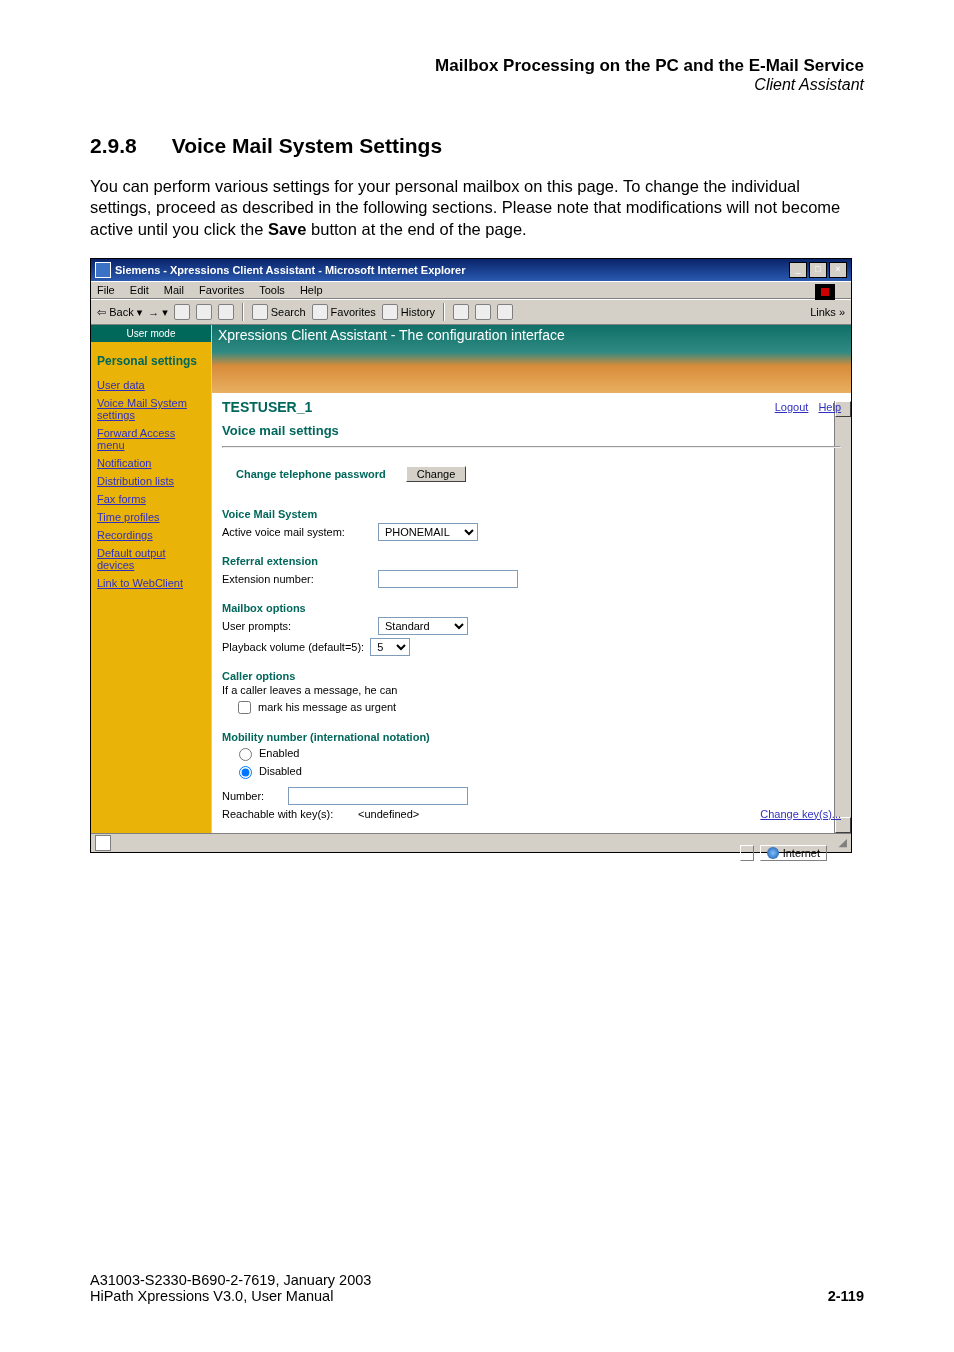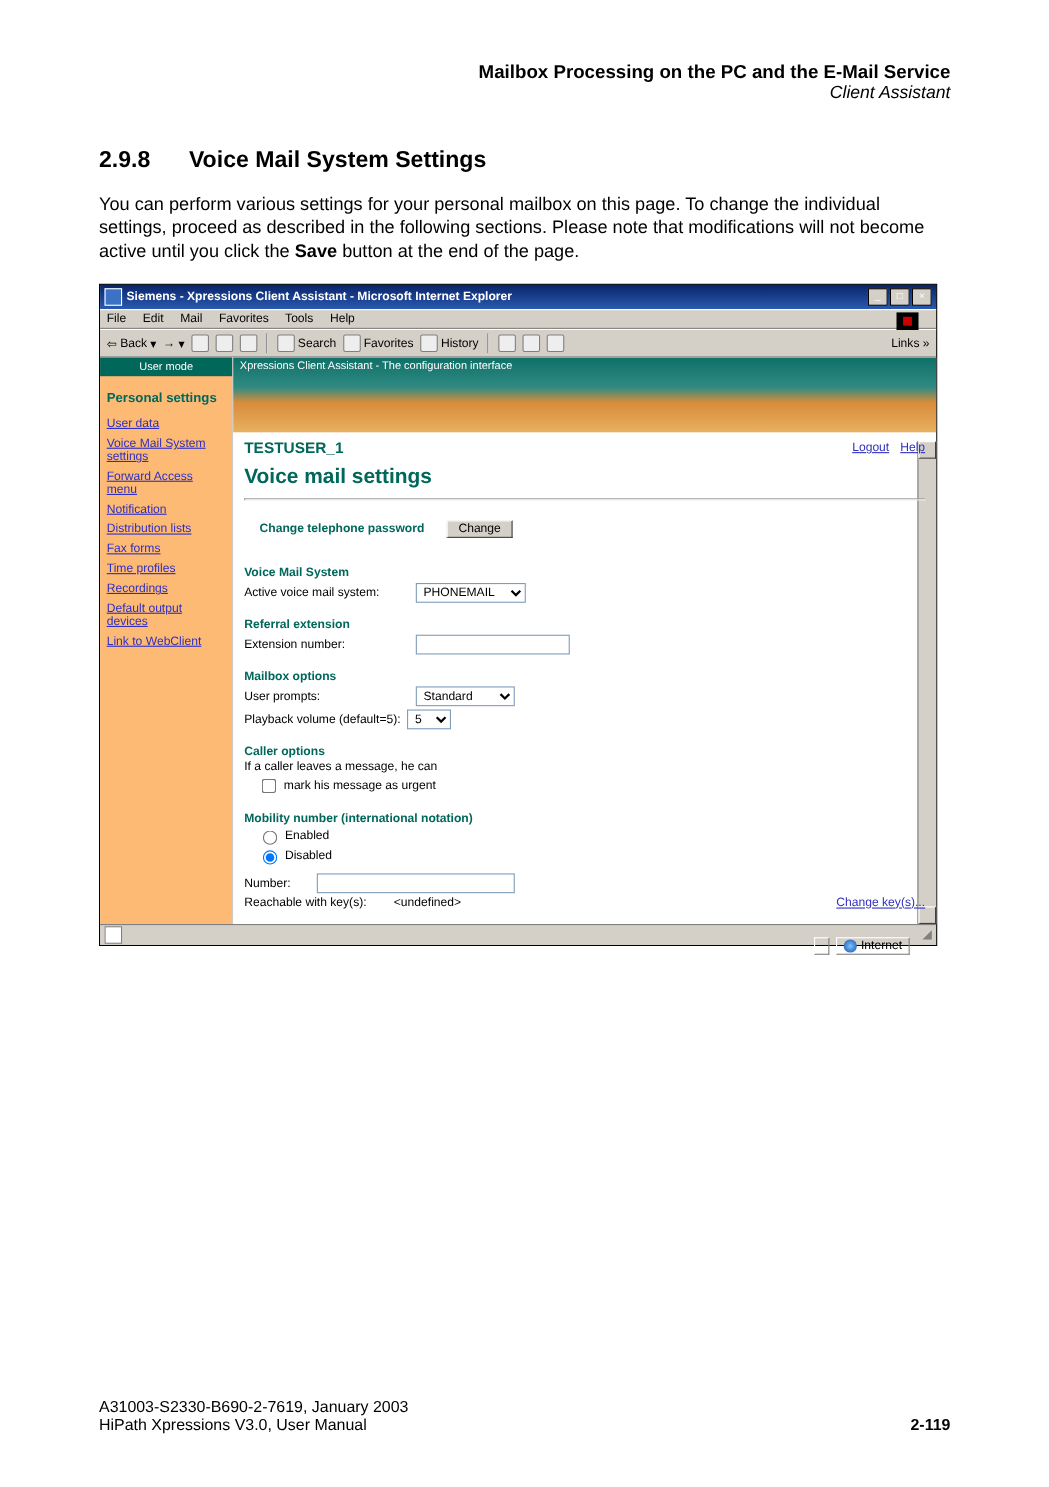--- a/index.html
+++ b/index.html
@@ -87,21 +87,21 @@
     gap: 6px;
   }
   .ie-toolbar .tbtn { display:inline-flex; align-items:center; gap:3px; }
   .ie-toolbar .sep { width:1px; height:18px; background:#808080; border-right:1px solid #fff; margin: 0 2px;}
   .ie-toolbar .right { margin-left:auto; }
   .ie-toolbar .ico { width:14px; height:14px; display:inline-block; border:1px solid #808080; background:#eee; border-radius:2px;}
 
   .ie-content { display:flex; background:#fff; font-size:11px; }
   .sidebar {
     width: 120px;
-    background: #fdba74;
+    background: #eab308;
     border-right: 1px solid #ccc;
     padding-bottom: 10px;
   }
   .sidebar .tab {
     background: #00675b; color:#fff; font-size:10px; text-align:center; padding:3px 4px;
   }
   .sidebar .personal {
     color:#00675b; font-weight:bold; font-size:12px; padding:12px 6px 8px 6px;
   }
   .sidebar a {
@@ -112,33 +112,33 @@
   }
 
   .main {
     flex:1; position:relative; background:#fff;
   }
   .banner {
     position:relative; height:68px;
     background: linear-gradient(#0f7068, #2f8a82 40%, #d88c3a 60%, #e8b060);
     color:#fff;
   }
-  .banner .caption { position:absolute; top:2px; left:6px; font-size:10px; }
+  .banner .caption { position:absolute; top:2px; left:6px; font-size:14px; }
   .main-inner { padding: 6px 10px 10px 10px; position:relative; }
   .userbar { display:flex; align-items:center; margin-bottom:8px; }
   .userbar .uname { color:#00675b; font-size:14px; font-weight:bold; flex:1;}
   .userbar a { color:#3030c0; text-decoration:underline; margin-left:10px;}
   .scrollcol {
     position:absolute; right:0; top:76px; bottom:0; width:16px; background:#d4d0c8;
     border-left:1px solid #808080;
   }
   .scrollcol .arrow { height:16px; background:#d4d0c8; border:1px solid #fff; border-right-color:#404040; border-bottom-color:#404040; box-sizing:border-box;}
   .scrollcol .arrow.bot { position:absolute; bottom:0; left:0; right:0; }
 
-  .sec-title { color:#00675b; font-weight:bold; font-size:19px; margin:4px 0 8px 0;}
+  .sec-title { color:#00675b; font-weight:bold; font-size:13px; margin:4px 0 8px 0;}
   .group-title { color:#00675b; font-weight:bold; font-size:11px; margin:14px 0 2px 0;}
   .row { margin: 3px 0; display:flex; align-items:center; gap:6px;}
   .lbl { width:150px;}
   .win-btn {
     background:#d4d0c8; border:1px solid #404040; border-top-color:#fff; border-left-color:#fff;
     padding:1px 10px; font-family:inherit; font-size:11px;
   }
   select.win-input, input.win-input {
     border:1px solid #7f9db9; font-family:inherit; font-size:11px; padding:0 2px; height:18px; box-sizing:border-box; background:#fff;
   }

